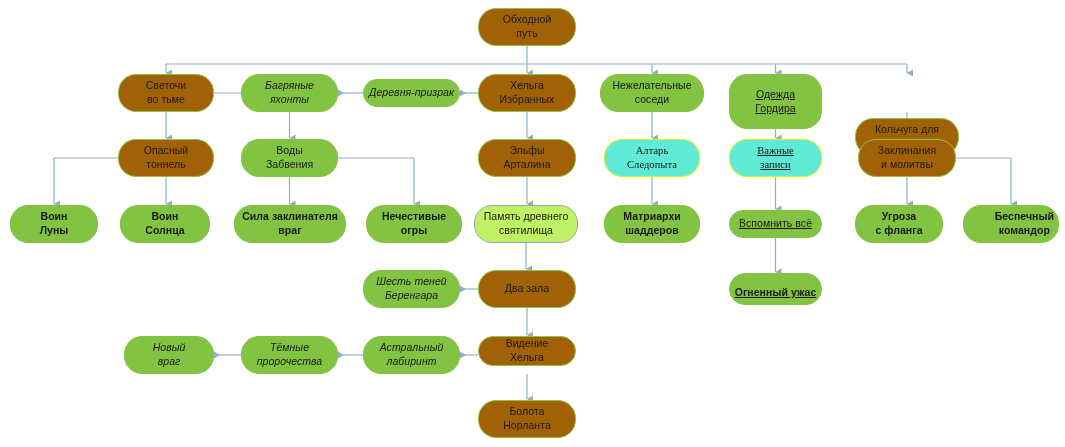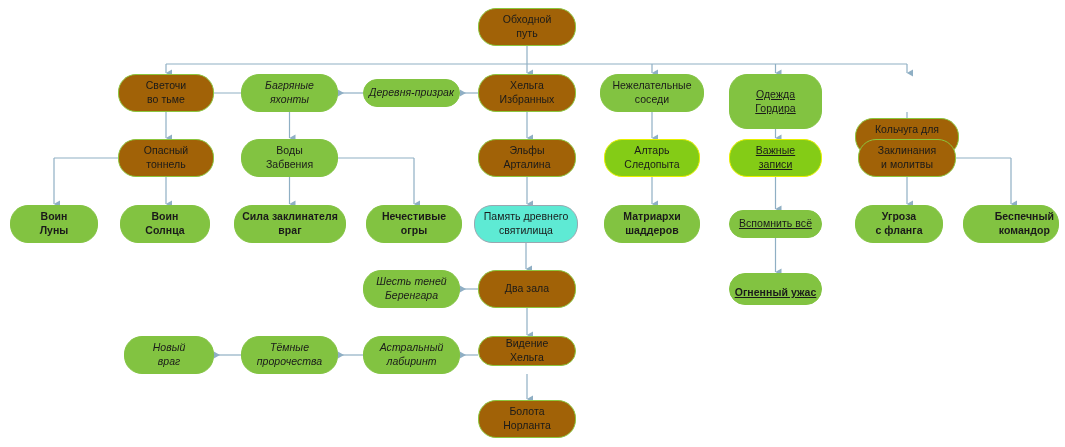--- a/index.html
+++ b/index.html
@@ -16,23 +16,23 @@
     font-size:10.5px;
     line-height:1.30;
     color:#1a1a1a;
     padding:2px 4px;
     letter-spacing:0.05px;
   }
   .node span{display:block;width:100%;}
 
   
   .fill-white{background:#a16207;border:1.4px solid #8CC63E;}
-  .fill-white-gray{background:#5eead4;border:1.4px solid #9AA7B0;}
+  .fill-white-gray{background:#bef264;border:1.4px solid #9AA7B0;}
   .fill-green{background:#82C341;border:1.4px solid #82C341;}
-  .fill-yellow{background:#84cc16;border:1.4px solid #E8F000;}
+  .fill-yellow{background:#5eead4;border:1.4px solid #E8F000;font-family:Liberation Serif, serif;}
 
   
   .t-italic{font-style:italic;}
   .t-bold{font-weight:bold;}
   .t-underline{text-decoration:underline;}
   .t-bold-underline{font-weight:bold;text-decoration:underline;margin-top:8px;}
 </style>
 </head>
 <body>
 

